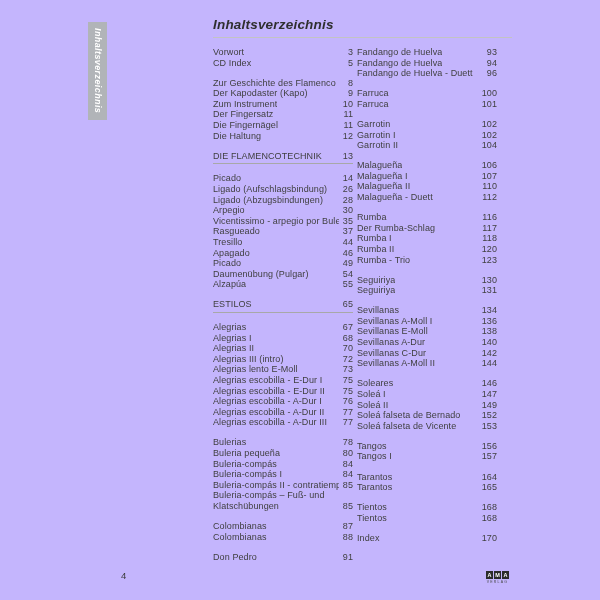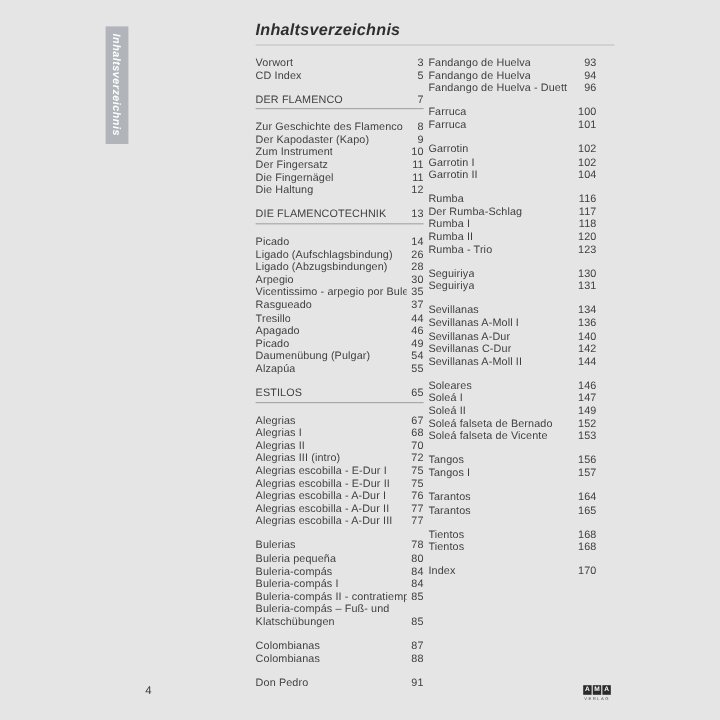--- a/index.html
+++ b/index.html
@@ -1,17 +1,17 @@
 <!DOCTYPE html>
 <html><head>
 <meta charset="utf-8">
 <style>
   * { margin:0; padding:0; box-sizing:border-box; }
   body { width:600px; height:600px; background:#ffffff; font-family:"Liberation Sans", sans-serif; }
-  .page { position:relative; width:600px; height:600px; background:#e5e5e5; overflow:hidden; }
+  .page { position:relative; width:600px; height:600px; background:#c4b5fd; overflow:hidden; }
 
   .side-tab {
     position:absolute; left:88px; top:22px; width:19px; height:98px;
     background:#b1b4b8; color:#ffffff;
     writing-mode:vertical-rl;
     font-size:9px; font-weight:bold; font-style:italic; letter-spacing:0.4px;
     display:flex; align-items:center; justify-content:center;
   }
 
   .content { position:absolute; left:213px; top:17px; width:299px; }
@@ -62,24 +62,20 @@
             <div class="toc-row">
               <span class="lab">Vorwort</span>
               <span class="pg">3</span>
             </div>
             <div class="toc-row">
               <span class="lab">CD Index</span>
               <span class="pg">5</span>
             </div>
           </div>
           <div class="toc-group">
-            <div class="toc-row section-header">
-              <span class="lab">DER FLAMENCO</span>
-              <span class="pg">7</span>
-            </div>
             <div class="toc-row">
               <span class="lab">Zur Geschichte des Flamenco</span>
               <span class="pg">8</span>
             </div>
             <div class="toc-row">
               <span class="lab">Der Kapodaster (Kapo)</span>
               <span class="pg">9</span>
             </div>
             <div class="toc-row">
               <span class="lab">Zum Instrument</span>
@@ -163,20 +159,24 @@
             </div>
             <div class="toc-row">
               <span class="lab">Alegrias II</span>
               <span class="pg">70</span>
             </div>
             <div class="toc-row">
               <span class="lab">Alegrias III (intro)</span>
               <span class="pg">72</span>
             </div>
             <div class="toc-row">
+              <span class="lab">Alegrias lento E-Moll</span>
+              <span class="pg">73</span>
+            </div>
+            <div class="toc-row">
               <span class="lab">Alegrias escobilla - E-Dur I</span>
               <span class="pg">75</span>
             </div>
             <div class="toc-row">
               <span class="lab">Alegrias escobilla - E-Dur II</span>
               <span class="pg">75</span>
             </div>
             <div class="toc-row">
               <span class="lab">Alegrias escobilla - A-Dur I</span>
               <span class="pg">76</span>
@@ -271,20 +271,38 @@
               <span class="lab">Garrotin I</span>
               <span class="pg">102</span>
             </div>
             <div class="toc-row">
               <span class="lab">Garrotin II</span>
               <span class="pg">104</span>
             </div>
           </div>
           <div class="toc-group">
             <div class="toc-row">
+              <span class="lab">Malagueña</span>
+              <span class="pg">106</span>
+            </div>
+            <div class="toc-row">
+              <span class="lab">Malagueña I</span>
+              <span class="pg">107</span>
+            </div>
+            <div class="toc-row">
+              <span class="lab">Malagueña II</span>
+              <span class="pg">110</span>
+            </div>
+            <div class="toc-row">
+              <span class="lab">Malagueña - Duett</span>
+              <span class="pg">112</span>
+            </div>
+          </div>
+          <div class="toc-group">
+            <div class="toc-row">
               <span class="lab">Rumba</span>
               <span class="pg">116</span>
             </div>
             <div class="toc-row">
               <span class="lab">Der Rumba-Schlag</span>
               <span class="pg">117</span>
             </div>
             <div class="toc-row">
               <span class="lab">Rumba I</span>
               <span class="pg">118</span>
@@ -309,20 +327,24 @@
             </div>
           </div>
           <div class="toc-group">
             <div class="toc-row">
               <span class="lab">Sevillanas</span>
               <span class="pg">134</span>
             </div>
             <div class="toc-row">
               <span class="lab">Sevillanas A-Moll I</span>
               <span class="pg">136</span>
+            </div>
+            <div class="toc-row">
+              <span class="lab">Sevillanas E-Moll</span>
+              <span class="pg">138</span>
             </div>
             <div class="toc-row">
               <span class="lab">Sevillanas A-Dur</span>
               <span class="pg">140</span>
             </div>
             <div class="toc-row">
               <span class="lab">Sevillanas C-Dur</span>
               <span class="pg">142</span>
             </div>
             <div class="toc-row">

